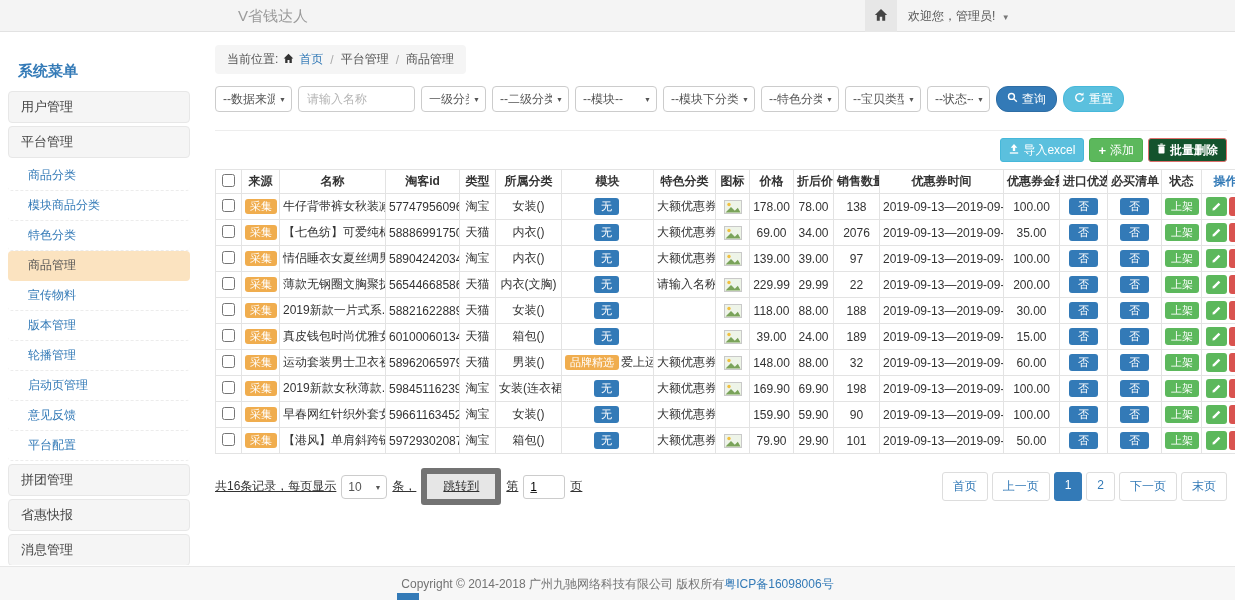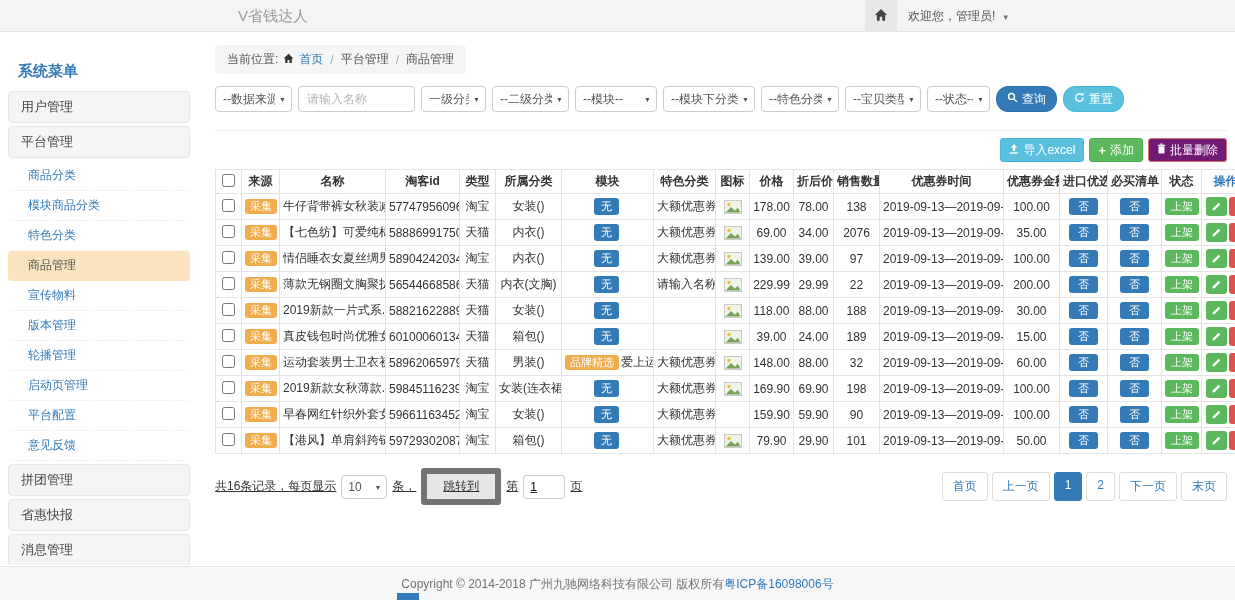--- a/index.html
+++ b/index.html
@@ -57,21 +57,21 @@
     border-radius:12px; font-size:12px; color:#fff; border:1px solid transparent; cursor:pointer;
     font-family:"Liberation Sans","DejaVu Sans",sans-serif; }
   .btn-query { background:#337ab7; border-color:#2e6da4; }
   .btn-reset { background:#5bc0de; border-color:#46b8da; }
 
   .panel { border-top:1px solid #ededed; margin-top:18px; padding-top:7px; }
   .toolbar { display:flex; justify-content:flex-end; gap:5px; margin-bottom:7px; }
   .btn-sm { height:24px; padding:0 8px; border-radius:3px; }
   .btn-import { background:#5bc0de; border-color:#46b8da; }
   .btn-add { background:#5cb85c; border-color:#4cae4c; }
-  .btn-batch-del { background:#701a75; border-color:#dd6f6b; }
+  .btn-batch-del { background:#14532d; border-color:#dd6f6b;font-weight:bold; }
   .plus { font-weight:bold; font-size:13px; }
 
   
   table { width:100%; border-collapse:collapse; table-layout:fixed; font-size:12px; }
   th, td { border:1px solid #e3e3e3; height:26px; padding:2px 3px; text-align:center;
     white-space:nowrap; overflow:hidden; }
   th { font-weight:bold; color:#333; height:24px; }
   th.op-head { color:#337ab7; }
   .badge { display:inline-block; color:#fff; font-size:11px; padding:2px 5px;
     border-radius:3px; line-height:1;text-align:center; }
@@ -143,23 +143,23 @@
       <a class="sb-sub-item active">商品管理</a>
 
       <a class="sb-sub-item">宣传物料</a>
 
       <a class="sb-sub-item">版本管理</a>
 
       <a class="sb-sub-item">轮播管理</a>
 
       <a class="sb-sub-item">启动页管理</a>
 
+      <a class="sb-sub-item">意见反馈</a>
+
       <a class="sb-sub-item">平台配置</a>
-
-      <a class="sb-sub-item">意见反馈</a>
     </div>
   <div>
 
       <div class="sb-group">拼团管理</div>
 
       <div class="sb-group">省惠快报</div>
 
       <div class="sb-group">消息管理</div>
 
     </div>

